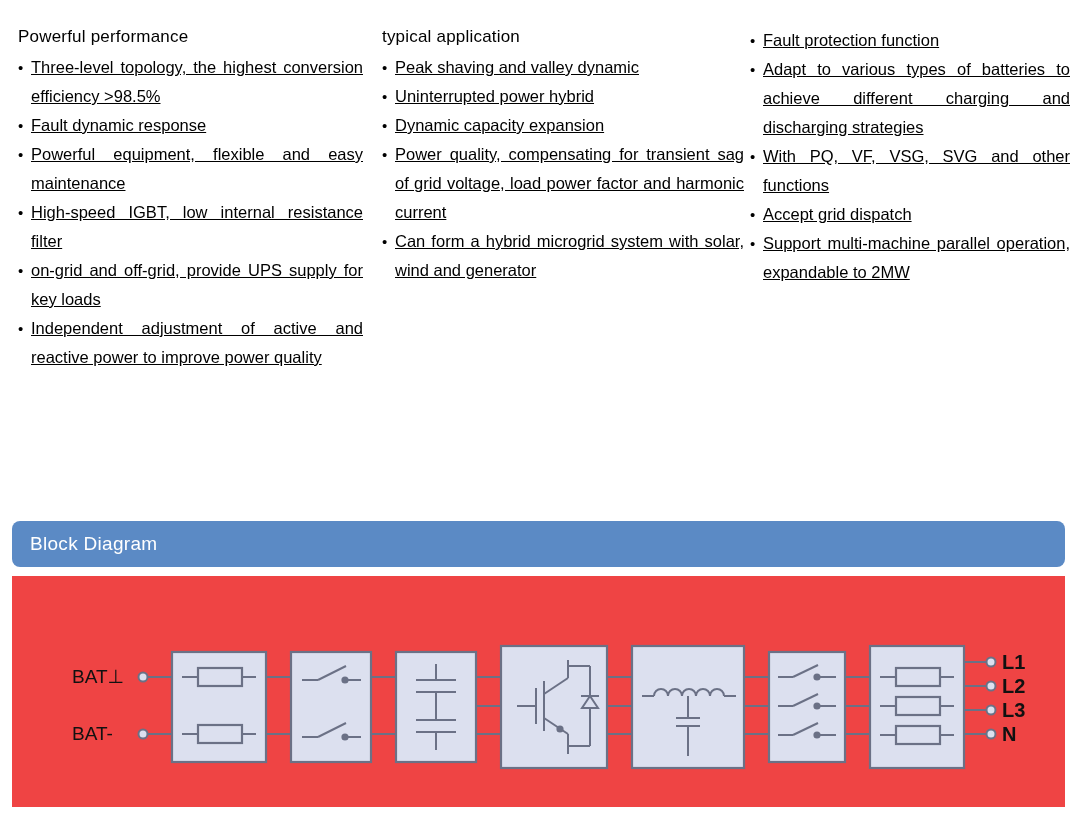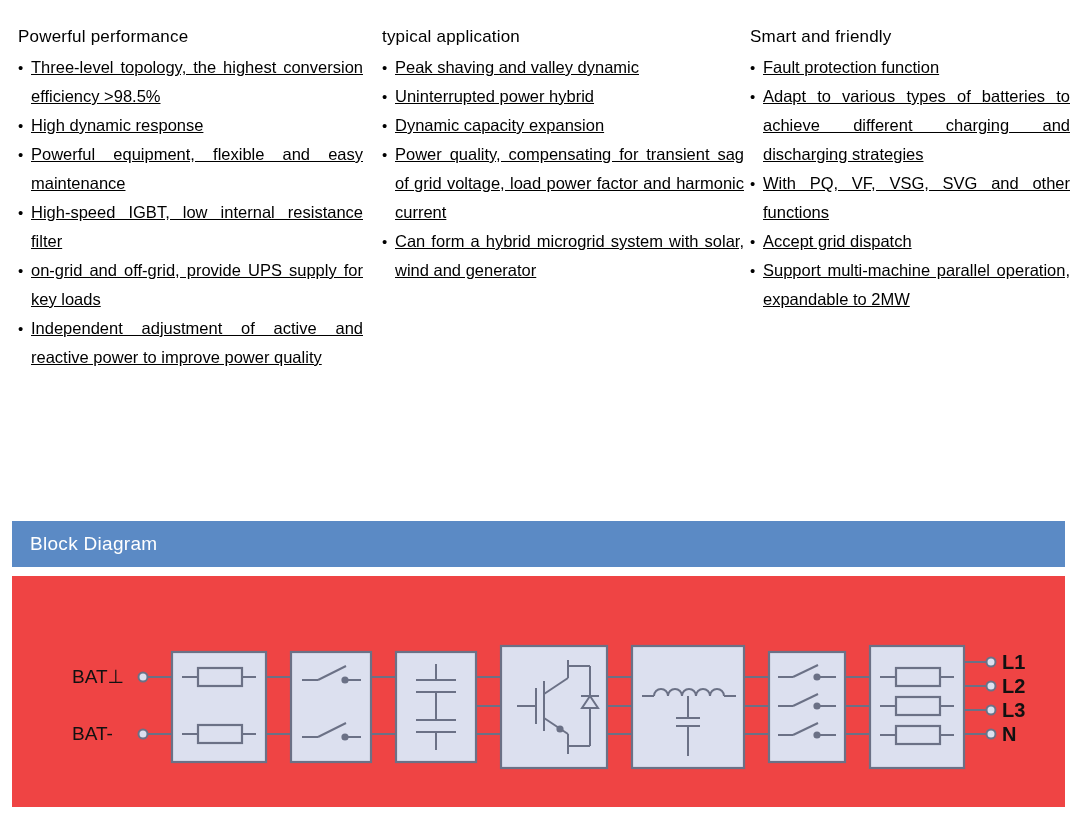--- a/index.html
+++ b/index.html
@@ -77,20 +77,21 @@
     top: 521px;
     width: 1053px;
     height: 46px;
     background: #5b8ac5;
     color: #ffffff;
     display: flex;
     align-items: center;
     padding-left: 18px;
     font-size: 19px;
     letter-spacing: 0.3px;
+    border-radius: 8px;
   }
   .bd-panel {
     position: absolute;
     left: 12px;
     top: 576px;
     width: 1053px;
     height: 231px;
     background: #ef4444;
   }
 
@@ -121,41 +122,40 @@
 <body>
 
 <div id="page">
 
   <div class="features">
 
     <div class="col col-0">
       <div class="col-title">Powerful performance</div>
       <ul class="bullets">
         <li><span>Three-level topology, the highest conversion efficiency &gt;98.5%</span></li>
-        <li class="nojust"><span>High dynamic response</span></li>
+        <li class="nojust"><span>Fault dynamic response</span></li>
         <li><span>Powerful equipment, flexible and easy maintenance</span></li>
         <li><span>High-speed IGBT, low internal resistance filter</span></li>
         <li><span>on-grid and off-grid, provide UPS supply for key loads</span></li>
         <li><span>Independent adjustment of active and reactive power to improve power quality</span></li>
       </ul>
     </div>
 
     <div class="col col-1">
       <div class="col-title">typical application</div>
       <ul class="bullets">
         <li class="nojust"><span>Peak shaving and valley dynamic</span></li>
         <li class="nojust"><span>Uninterrupted power hybrid</span></li>
         <li class="nojust"><span>Dynamic capacity expansion</span></li>
         <li><span>Power quality, compensating for transient sag of grid voltage, load power factor and harmonic current</span></li>
         <li><span>Can form a hybrid microgrid system with solar, wind and generator</span></li>
       </ul>
     </div>
 
     <div class="col col-2">
-      <div class="col-title">Smart and friendly</div>
       <ul class="bullets">
         <li class="nojust"><span>Fault protection function</span></li>
         <li><span>Adapt to various types of batteries to achieve different charging and discharging strategies</span></li>
         <li><span>With PQ, VF, VSG, SVG and other functions</span></li>
         <li class="nojust"><span>Accept grid dispatch</span></li>
         <li><span>Support multi-machine parallel operation, expandable to 2MW</span></li>
       </ul>
     </div>
 
   </div>

